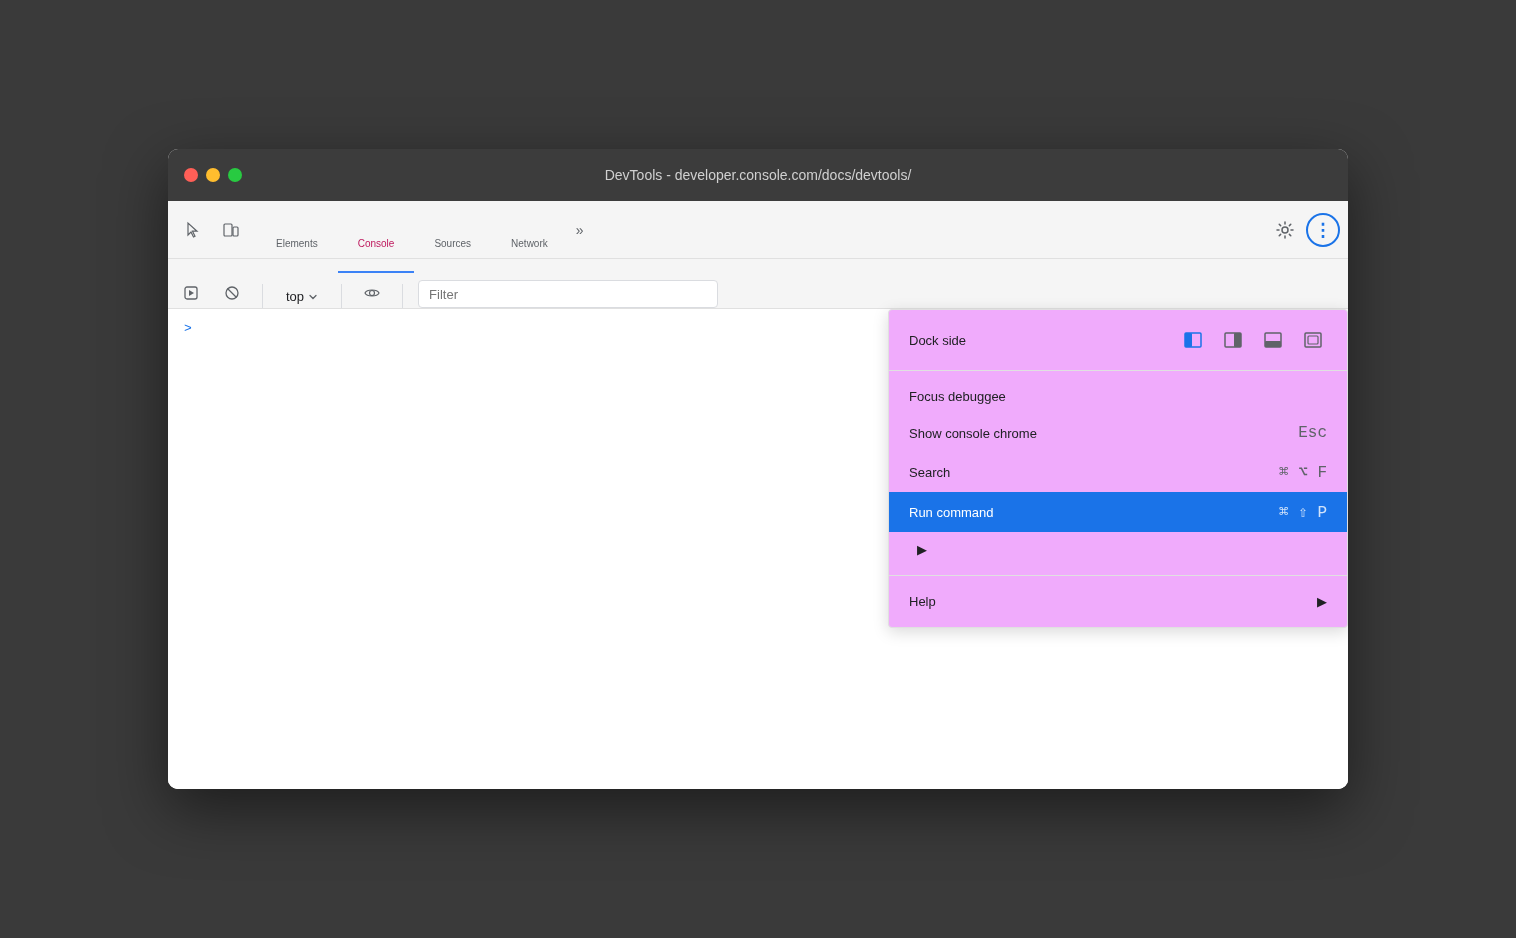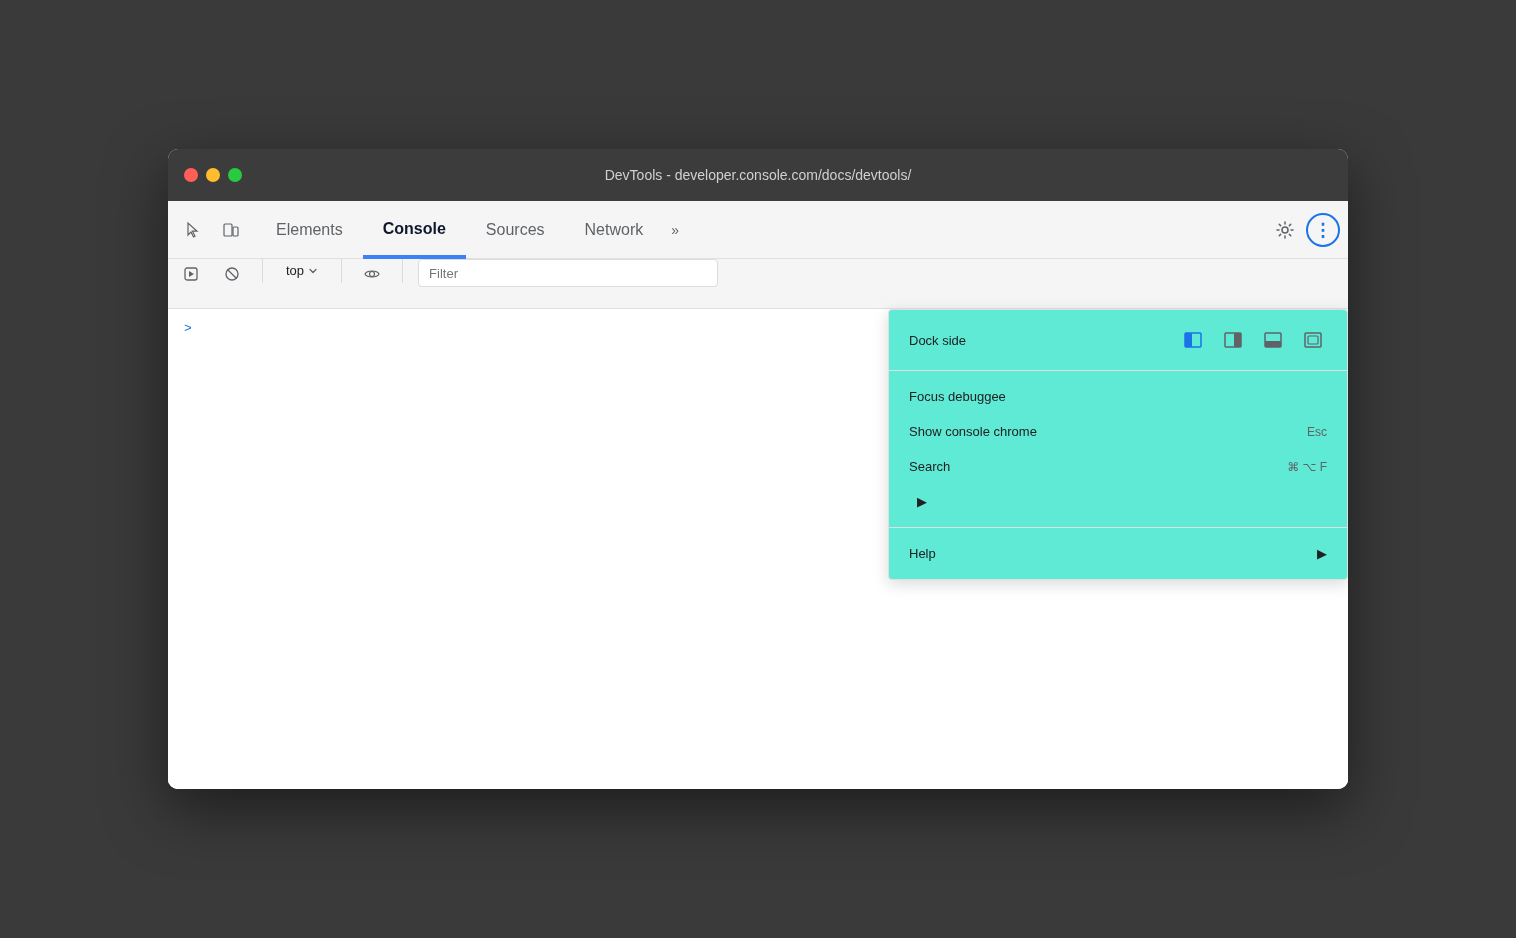--- a/index.html
+++ b/index.html
@@ -87,32 +87,32 @@
       display: flex;
       align-items: flex-end;
       height: 100%;
       gap: 0;
     }
     .tab {
       height: 100%;
       display: flex;
       align-items: center;
       padding: 0 20px;
-      font-size: 16px;
+      font-size: 10px;
       color: #5f6368;
       cursor: pointer;
       border-bottom: 2px solid transparent;
       white-space: nowrap;
       position: relative;
-      top: 1px;
+      top: 15px;
     }
     .tab.active {
-      color: #0f172a;
-      border-bottom: 4px solid #3b82f6;
-      font-weight: 700;
+      color: #be185d;
+      border-bottom: 2px solid #3b82f6;
+      font-weight: 400;
     }
     .tab-more {
       display: flex;
       align-items: center;
       padding: 0 8px;
       font-size: 14px;
       color: #5f6368;
       cursor: pointer;
       height: 100%;
     }
@@ -139,21 +139,21 @@
       border: 2px solid #1a73e8;
       border-radius: 50%;
       width: 34px;
       height: 34px;
       color: #1a73e8;
       font-weight: bold;
     }
     
     .console-toolbar {
       display: flex;
-      align-items: flex-start;
+      align-items: flex-end;
       background: #f5f5f5;
       border-bottom: 1px solid #e0e0e0;
       height: 50px;
       padding: 0 8px;
       gap: 11px;
     }
     .toolbar-btn {
       width: 30px;
       height: 30px;
       display: flex;
@@ -215,21 +215,21 @@
       color: #1a73e8;
       font-size: 13px;
       font-family: 'Courier New', monospace;
     }
     
     .dropdown-menu {
       position: absolute;
       right: 0;
       top: 0;
       width: 460px;
-      background: #5eead4;
+      background: #f0abfc;
       border: 1px solid #e0e0e0;
       border-radius: 4px;
       box-shadow: 0 4px 16px rgba(0,0,0,0.15);
       z-index: 100;
       overflow: hidden;
     }
     .menu-section {
       padding: 8px 0;
       border-bottom: 1px solid #e0e0e0;
     }
@@ -275,22 +275,23 @@
     }
     .menu-item.highlighted {
       background: #1a73e8;
       color: #ffffff;
     }
     .menu-item-label {
       flex: 1;
     }
     .menu-item-shortcut {
       color: #5f6368;
-      font-size: 12px;
+      font-size: 16px;
       margin-left: 40px;
+      font-family: Liberation Mono, monospace;
     }
     .menu-item.highlighted .menu-item-shortcut {
       color: rgba(255,255,255,0.8);
     }
     .menu-item-arrow {
       margin-left: 8px;
     }
   </style>
 </head>
 <body>
@@ -433,20 +434,24 @@
             <span class="menu-item-shortcut"></span>
           </div>
           <div class="menu-item">
             <span class="menu-item-label">Show console chrome</span>
             <span class="menu-item-shortcut">Esc</span>
           </div>
           <div class="menu-item">
             <span class="menu-item-label">Search</span>
             <span class="menu-item-shortcut">⌘ ⌥ F</span>
           </div>
+          <div class="menu-item highlighted">
+            <span class="menu-item-label">Run command</span>
+            <span class="menu-item-shortcut">⌘ ⇧ P</span>
+          </div>
           <div class="menu-item">
             <span class="menu-item-arrow">▶</span>
           </div>
         </div>
 
         <div class="menu-section">
           <div class="menu-item">
             <span class="menu-item-label">Help</span>
             <span class="menu-item-arrow">▶</span>
           </div>

